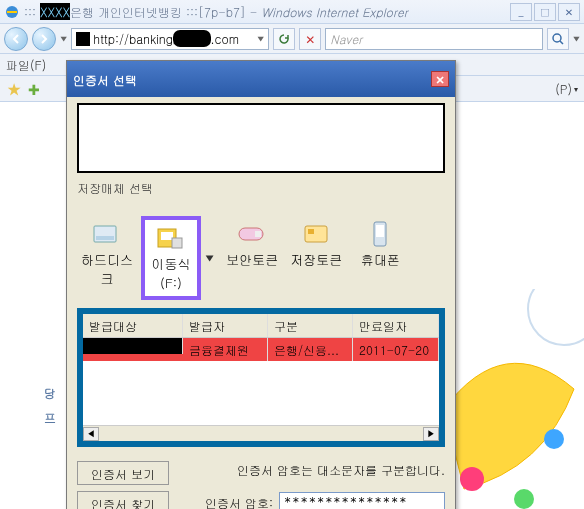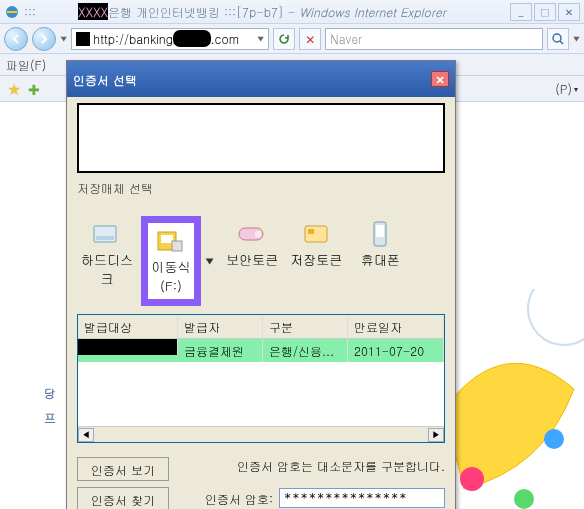--- a/index.html
+++ b/index.html
@@ -36,26 +36,26 @@
 
 
 .dialog { position:absolute; left:66px; top:60px; width:390px; background:#ece9d8; border:1px solid #7a7a7a; box-shadow:2px 2px 4px rgba(0,0,0,0.3); }
 .dlg-title { background: linear-gradient(#4a7bc9,#2a5aa8); color:#fff; height:36px; display:flex; align-items:center; padding:0 6px; font-weight:bold; }
 .dlg-close { margin-left:auto; width:18px; height:16px; background:#e77; border:1px solid #a33; color:#fff; display:flex; align-items:center; justify-content:center; font-size:11px; }
 .dlg-body { padding:6px 10px 10px; }
 .logo-box { border:2px solid #000; height:70px; background:#fff; margin-bottom:6px; }
 .media-label { color:#333; margin-bottom:20px; }
 .media-row { display:flex; gap:4px; align-items:flex-start; margin-bottom:8px; }
 .media-item { width:60px; text-align:center; padding:4px 0; }
-.media-item.selected { background:#fff; border:7px solid #8b5cf6; }
+.media-item.selected { background:#fff; border:4px solid #8b5cf6; }
 .media-icon { width:32px; height:28px; margin:0 auto 2px; display:flex; align-items:center; justify-content:center; }
 .media-item .lbl { font-size:13px; }
 .dropdown-arrow { align-self:center; font-size:10px; color:#333; margin-right:4px; }
 
-.cert-table { border:1px solid #0369a1; background:#86efac; }
+.cert-table { border:6px solid #0369a1; background:#ef4444; }
 .cert-head { display:flex; background:#ece9d8; border-bottom:1px solid #ccc; }
 .cert-head div, .cert-row div { padding:3px 6px; border-right:1px solid #ddd; }
 .c1{width:100px} .c2{width:85px} .c3{width:85px} .c4{flex:1}
 .cert-row { display:flex; }
 .cert-row .c1 { background:#000; height:16px; padding:0; }
 .cert-scroll { height:64px; background:#fff; }
 .hscroll { height:16px; background:#ece9d8; border-top:1px solid #ccc; display:flex; align-items:center; }
 .hscroll .arrow { width:16px; height:14px; border:1px solid #aaa; background:#eee; display:flex; align-items:center; justify-content:center; font-size:9px; }
 .hscroll .track { flex:1; }
 
@@ -77,21 +77,21 @@
 <body>
 
 <div class="titlebar">
   <span class="ie-icon">
     <svg width="16" height="16" viewBox="0 0 16 16">
         <circle cx="8" cy="8" r="6" fill="#3b8dd8"></circle>
         <path d="M3 8h10" stroke="#fc0" stroke-width="2"></path>
       </svg>
   </span>
   <span class="title">
-    <span>::: </span><span style="background:#000;color:#f9a8d4;margin-left:38px;">XXXX</span><span>은행 개인인터넷뱅킹</span><span> :::[7p-b7] - </span><em>Windows Internet Explorer</em>
+    <span>::: </span><span style="background:#000;color:#7dd3fc;">XXXX</span><span>은행 개인인터넷뱅킹</span><span> :::[7p-b7] - </span><em>Windows Internet Explorer</em>
   </span>
   <div class="win-btns">
     <div class="win-btn">_</div>
     <div class="win-btn">□</div>
     <div class="win-btn">✕</div>
   </div>
 </div>
 
 <div class="navbar">
   <div class="nav-round">
@@ -113,21 +113,21 @@
     <span class="drop">▼</span>
   </div>
   <div class="sqbtn">
     <svg width="12" height="12" viewBox="0 0 12 12">
         <path d="M6 2a4 4 0 1 0 3.9 3" stroke="#3a7a3a" fill="none" stroke-width="1.5"></path>
         <path d="M10 2v3H7" stroke="#3a7a3a" fill="none" stroke-width="1.5"></path>
       </svg>
   </div>
   <div class="sqbtn red">✕</div>
   <div class="searchbox">
-    <span style="text-align:center;">Naver</span>
+    <span style="font-style:italic;text-align:center;">Naver</span>
   </div>
   <div class="mag">
     <svg width="14" height="14" viewBox="0 0 14 14">
         <circle cx="6" cy="6" r="4" stroke="#3a6da8" fill="none" stroke-width="1.5"></circle>
         <path d="M9 9l3 3" stroke="#3a6da8" stroke-width="1.5"></path>
       </svg>
   </div>
   <span style="font-size:8px;color:#666;">▼</span>
 </div>
 

